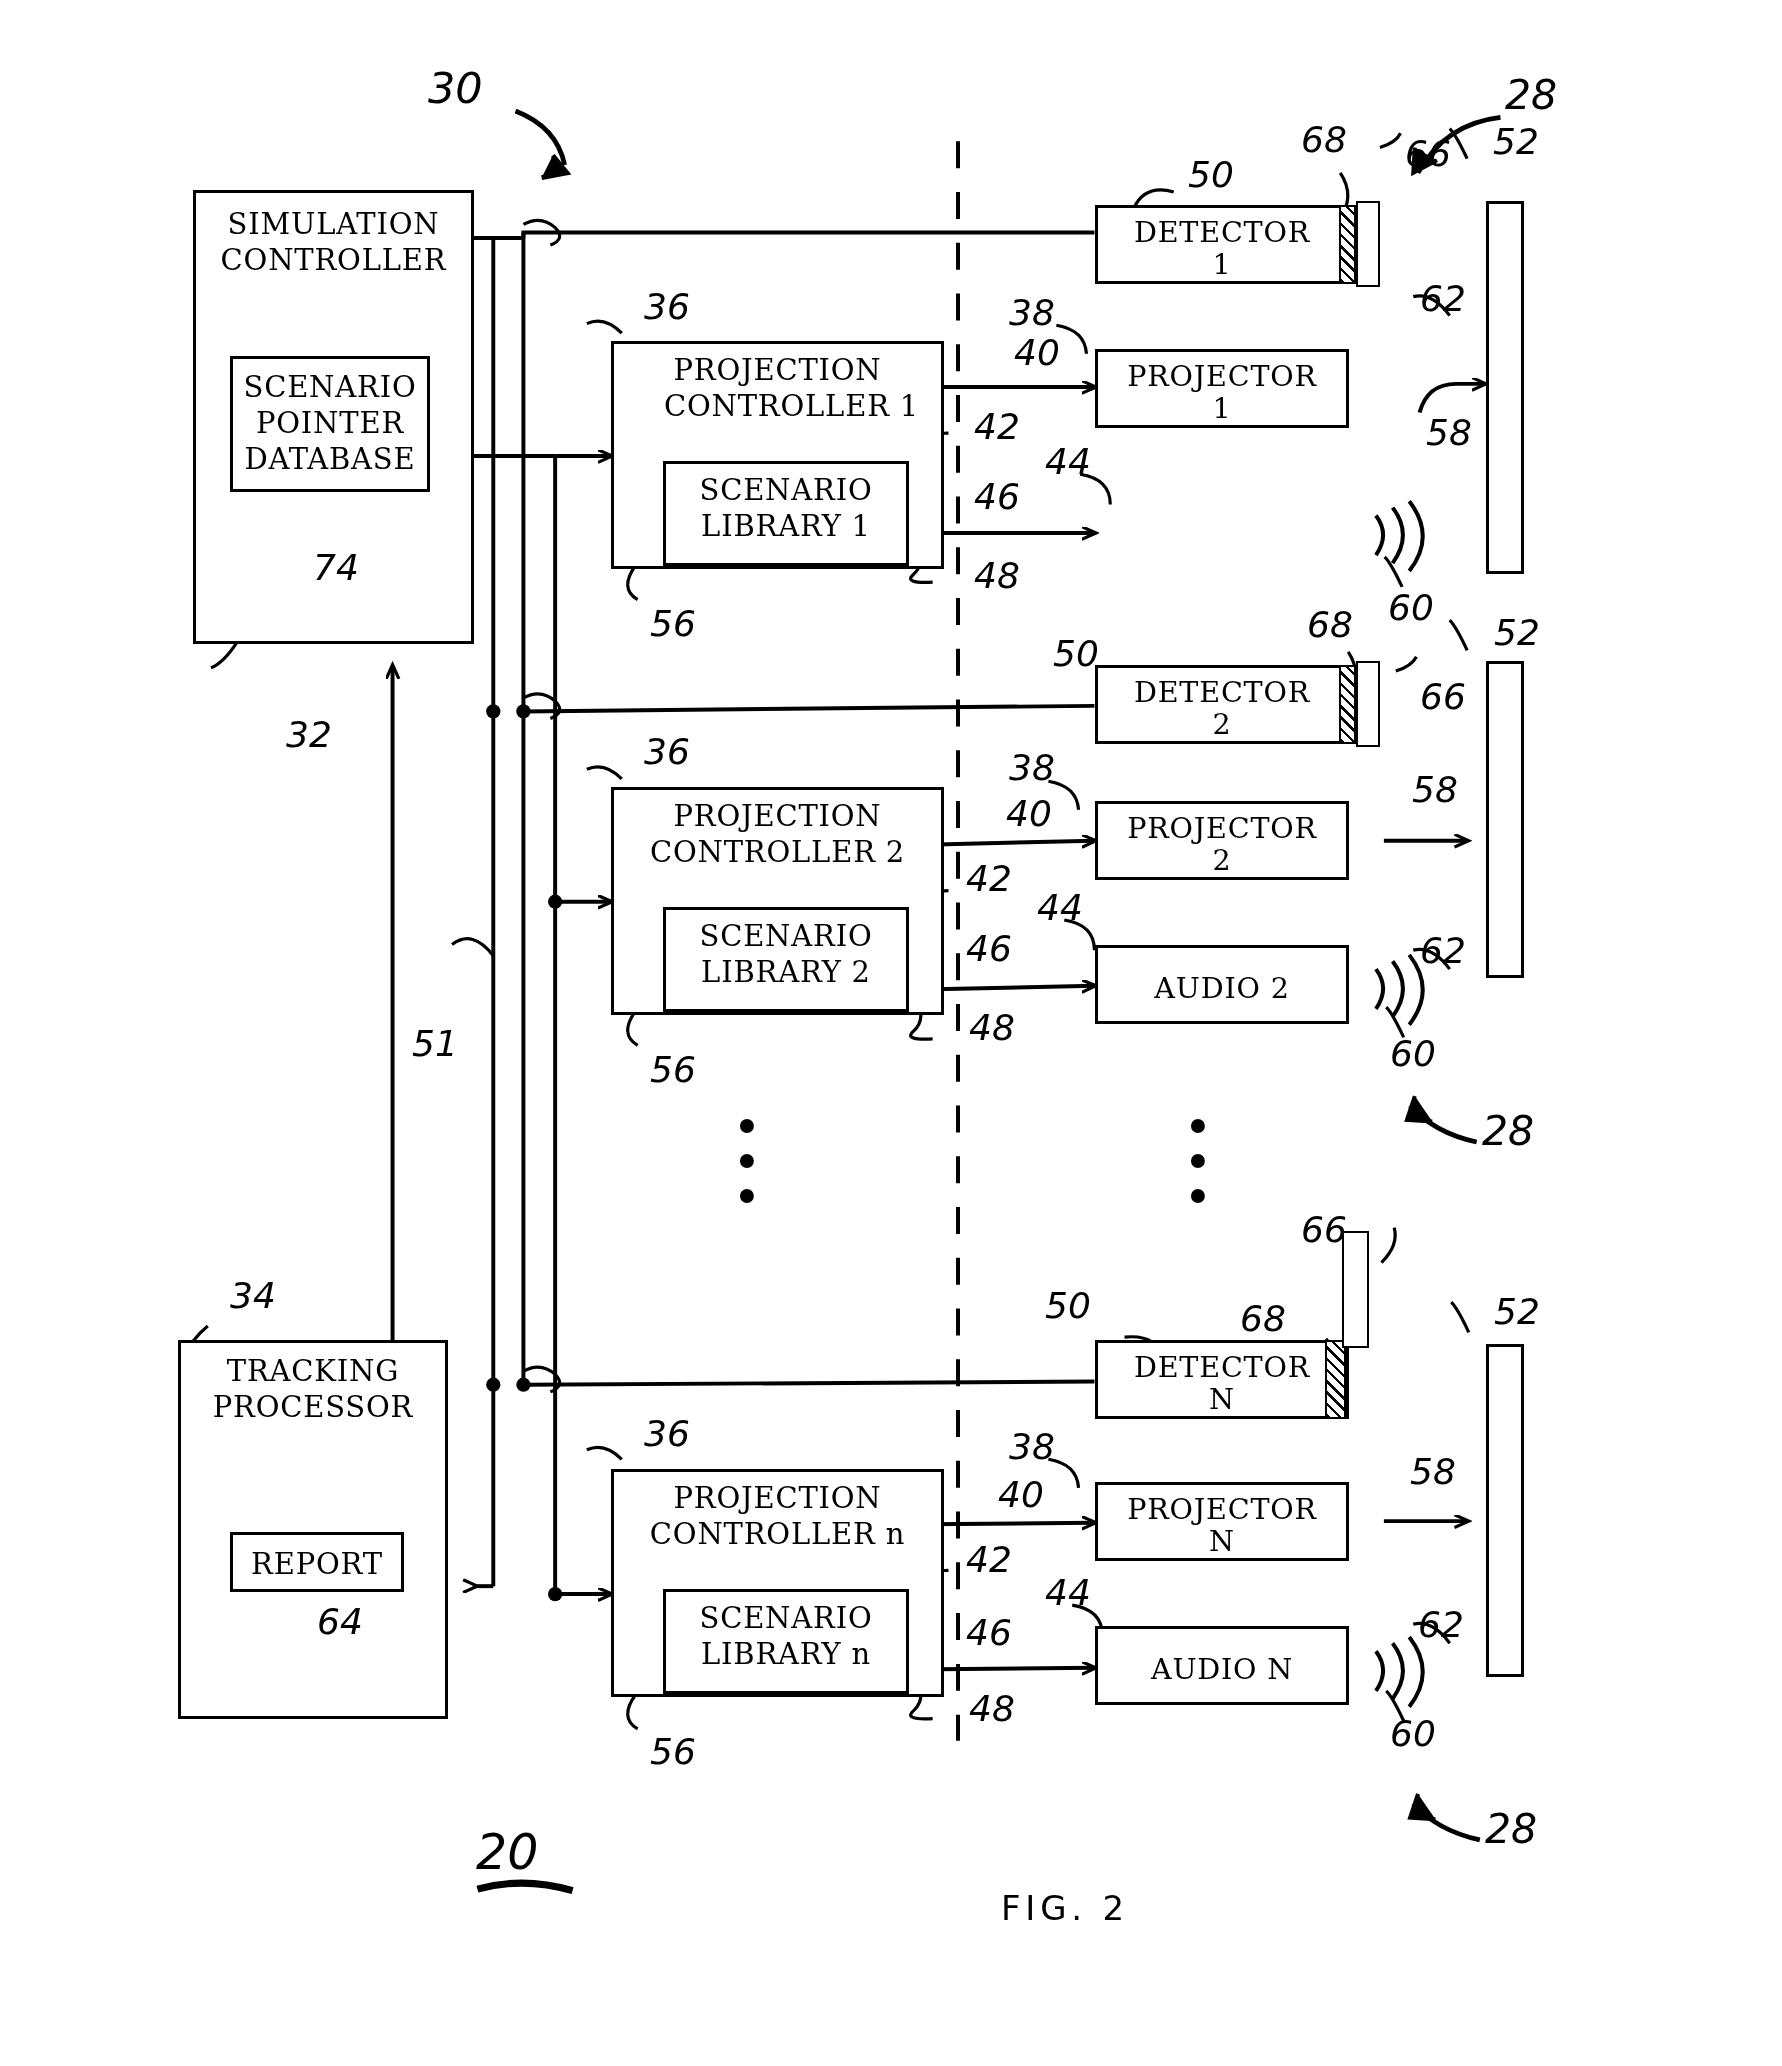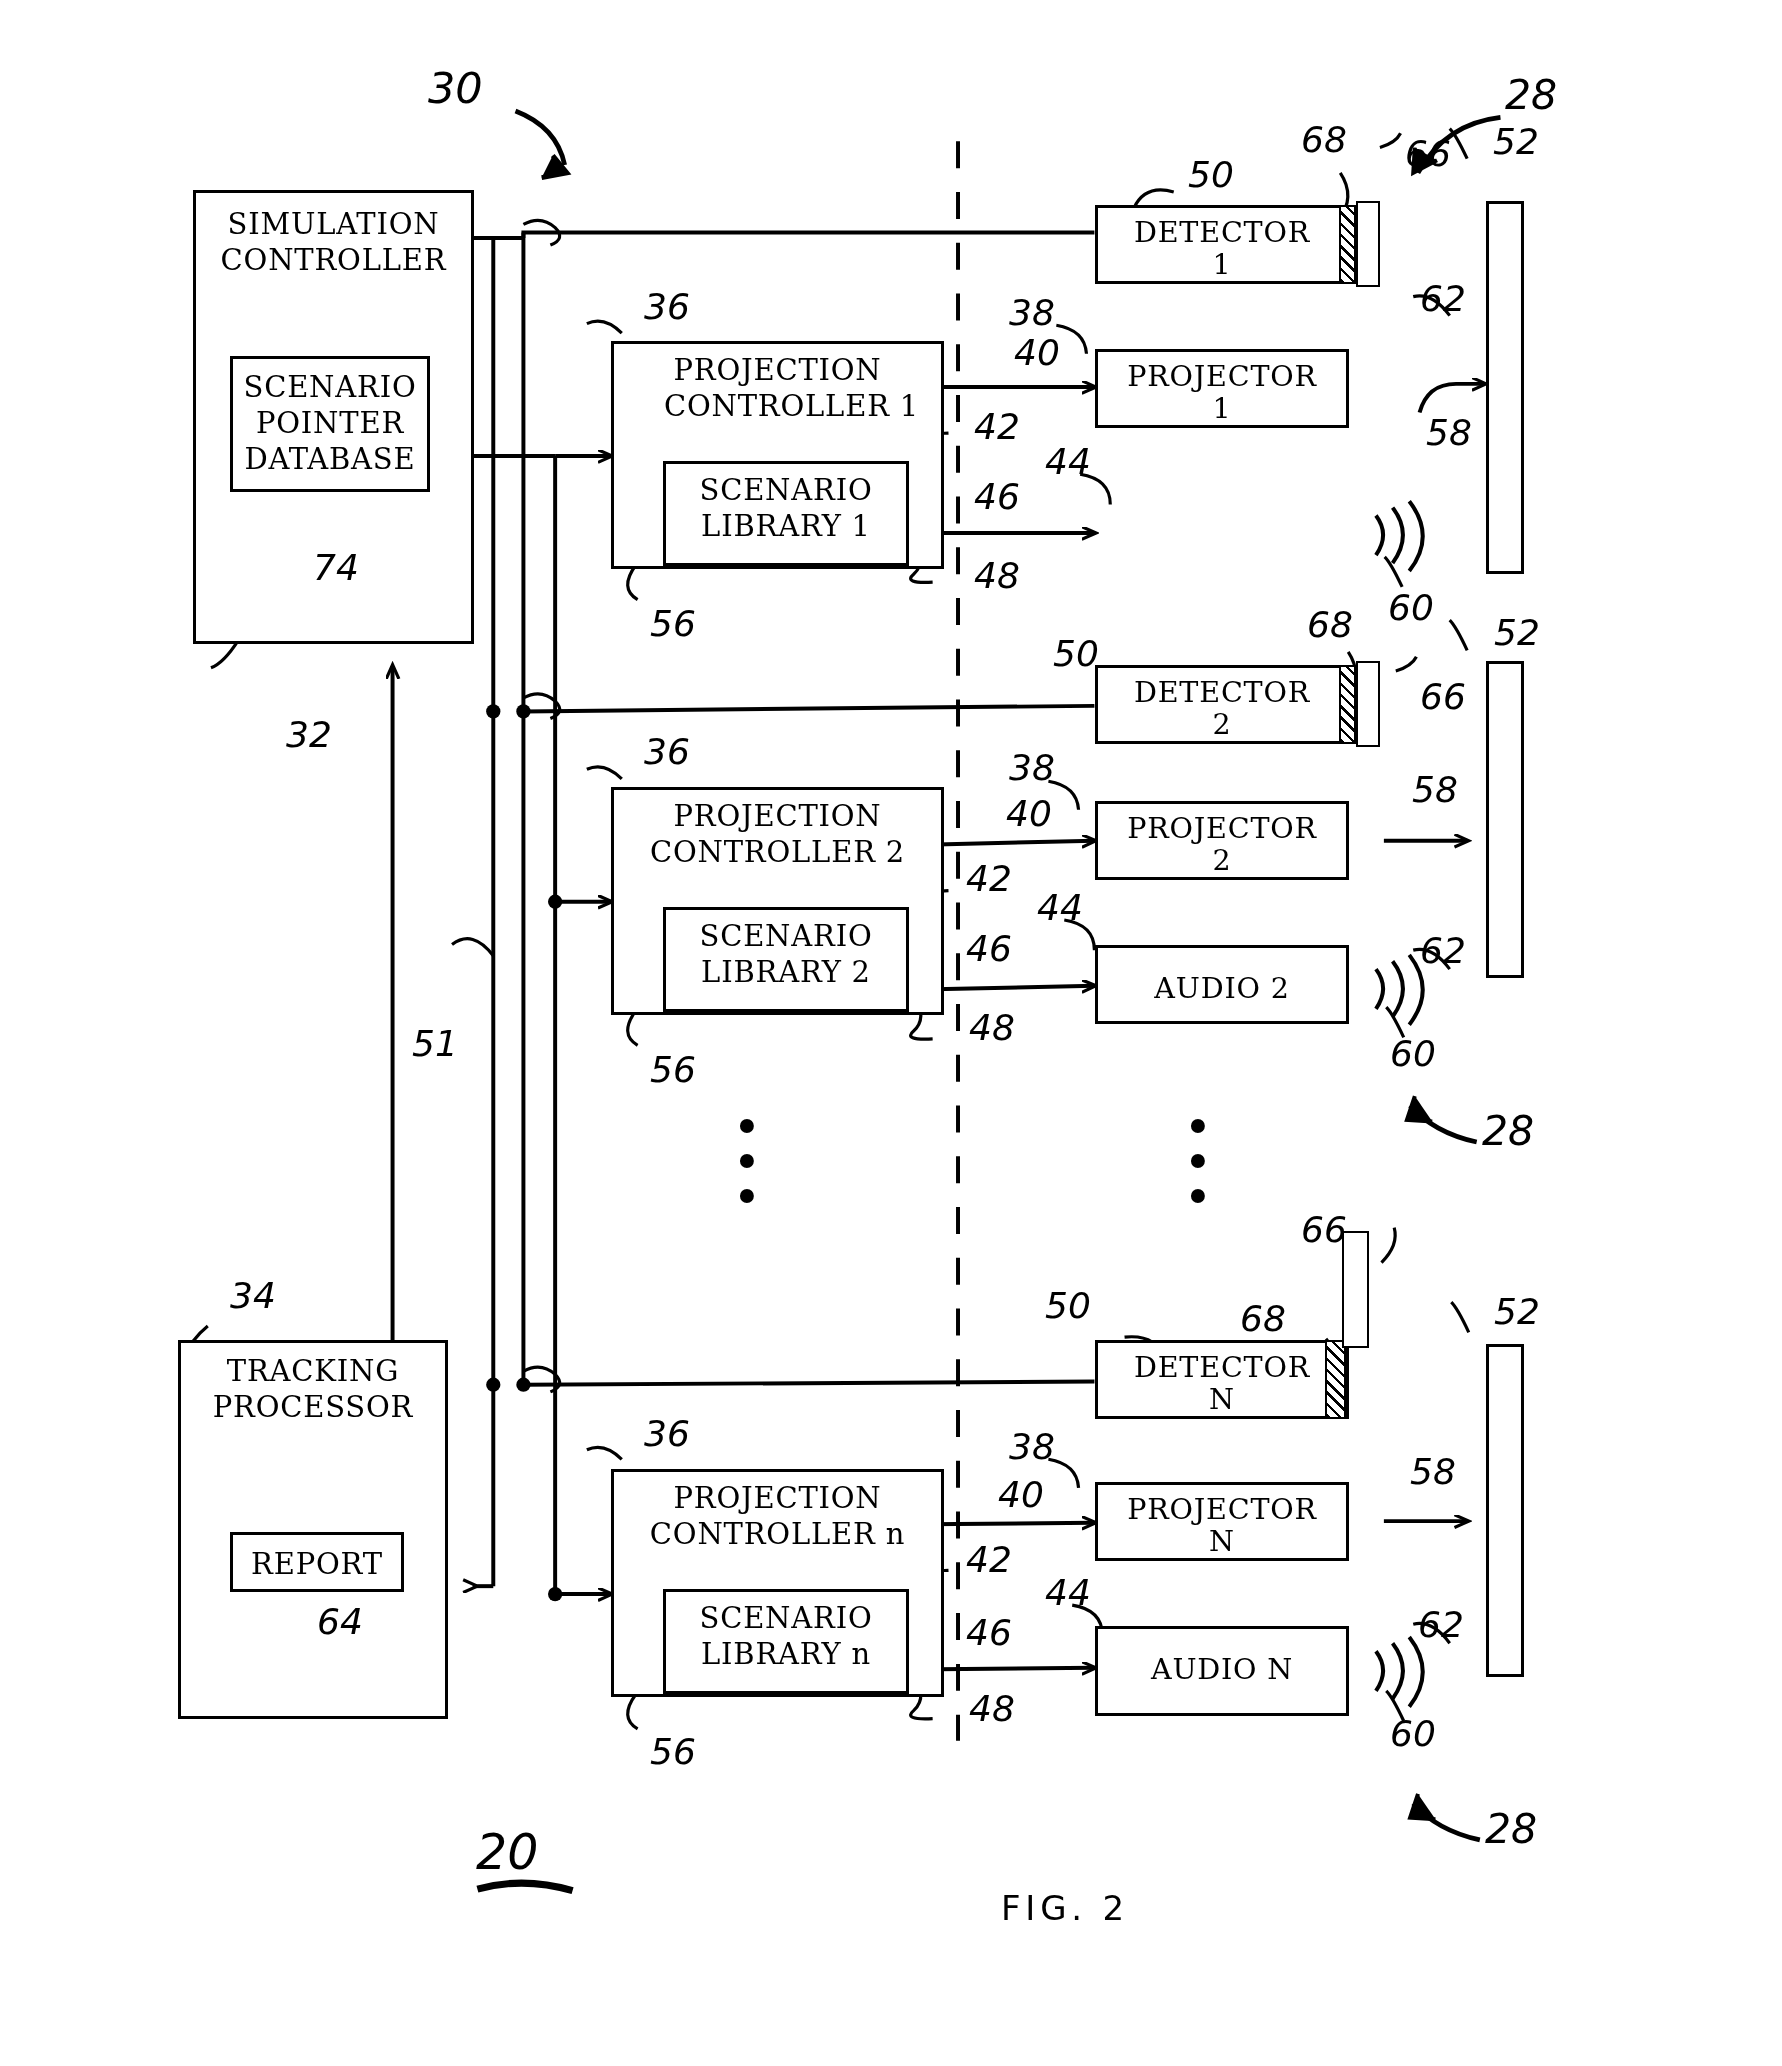--- a/index.html
+++ b/index.html
@@ -325,21 +325,21 @@
 
   <div class="box" style="left:1095px;top:1482px;width:254px;height:79px;">
     <div class="boxlabel t30" style="top:6.3px;">PROJECTOR</div>
     <div class="boxlabel t30" style="top:38px;">N</div>
   </div>
   <div class="ref" style="left:1009px;top:1426px;">38</div>
   <div class="ref" style="left:998px;top:1474px;">40</div>
   <div class="ref" style="left:966px;top:1539px;">42</div>
   <div class="ref" style="left:1410px;top:1451px;">58</div>
 
-  <div class="box" style="left:1095px;top:1626px;width:254px;height:90px;">
+  <div class="box" style="left:1095px;top:1626px;width:254px;height:79px;">
     <div class="boxlabel t30" style="top:22px;">AUDIO N</div>
   </div>
   <div class="ref" style="left:1045px;top:1572px;">44</div>
   <div class="ref" style="left:966px;top:1612px;">46</div>
   <div class="ref" style="left:969px;top:1688px;">48</div>
   <div class="ref" style="left:1390px;top:1713px;">60</div>
 
   <div class="bar52" style="left:1486px;top:1344px;width:38px;height:333px;"></div>
   <div class="ref" style="left:1494px;top:1291px;">52</div>
   <div class="ref" style="left:1418px;top:1604px;">62</div>

